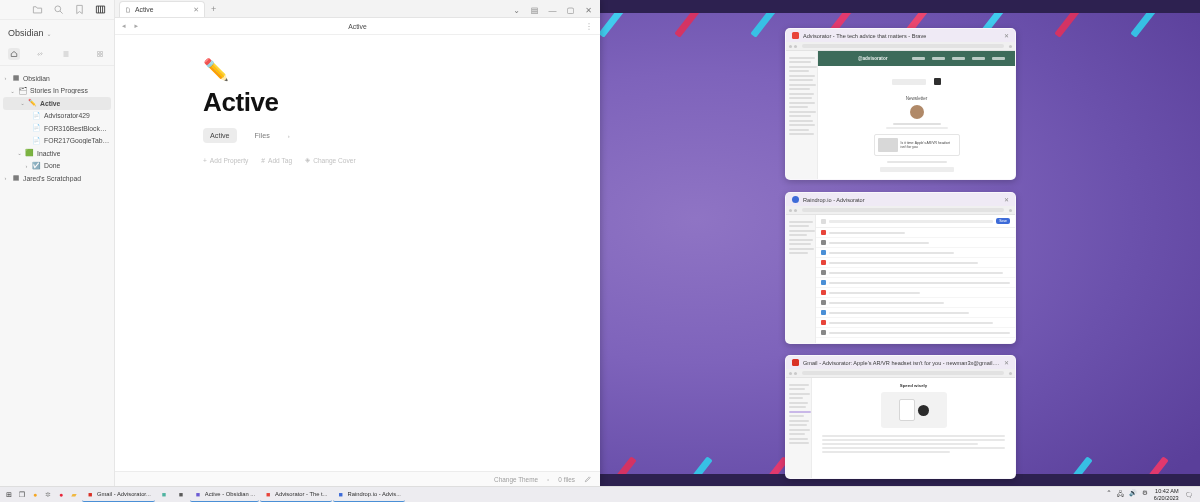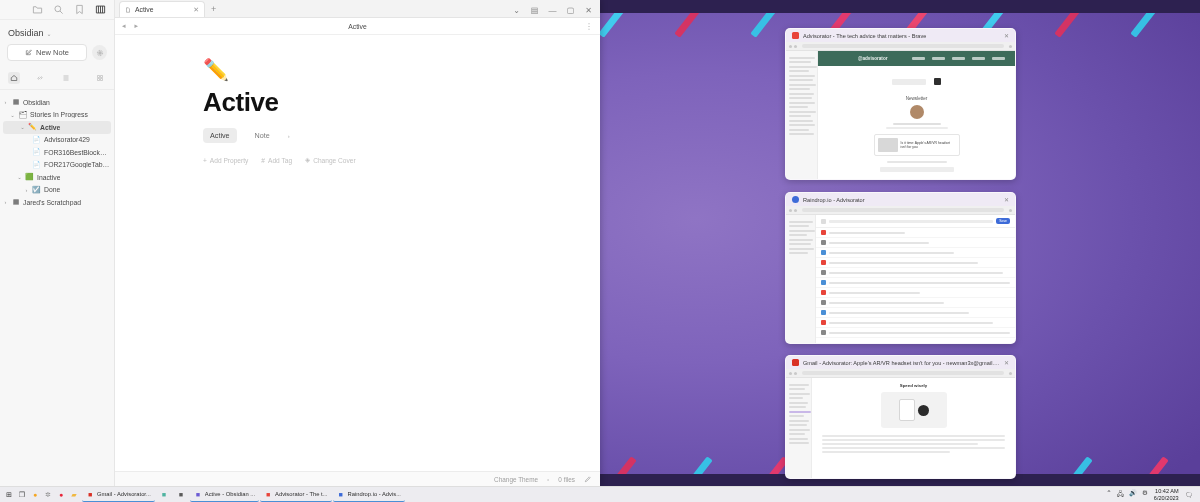--- a/index.html
+++ b/index.html
@@ -247,35 +247,20 @@
               <path d="M2 3h12v10H2z"></path>
               <path d="M5 3v10M8 3v10M11 3v10"></path>
             </svg>
         </div>
 
         <div class="sb-vault">
           <span>Obsidian</span>
           <span style="font-size:6px;color:#999">⌄</span>
         </div>
 
-        <div class="sb-newnote-row">
-          <div class="sb-newnote">
-            <svg style="width:7px;height:7px" viewBox="0 0 16 16" fill="none" stroke="#666" stroke-width="1.4">
-                <path d="M13 2l1.5 1.5L7 11l-2.2.7L5.5 9.5z"></path>
-                <path d="M12 9v4H3V4h4"></path>
-              </svg>
-            <span>New Note</span>
-          </div>
-          <div class="sb-circlebtn">
-            <svg style="width:8px;height:8px" viewBox="0 0 16 16" fill="none" stroke="#8a8a8a" stroke-width="1.3">
-                <circle cx="8" cy="8" r="2.4"></circle>
-                <circle cx="8" cy="8" r="5.2" stroke-dasharray="1.6 1.6"></circle>
-              </svg>
-          </div>
-        </div>
 
         <div class="sb-tabs">
           <div class="sb-tab sel">
             <svg style="width:8px;height:8px" viewBox="0 0 16 16" fill="none" stroke="#555" stroke-width="1.4">
                 <path d="M2.5 7.5L8 3l5.5 4.5V13H2.5z"></path>
               </svg>
           </div>
           <div class="sb-tab">
             <svg style="width:8px;height:8px" viewBox="0 0 16 16" fill="none" stroke="#aaa" stroke-width="1.4">
                 <path d="M6.5 9.5l3-3M5 11a2.8 2.8 0 010-4l1.5-1.5M11 5a2.8 2.8 0 010 4L9.5 10.5"></path>
@@ -369,21 +354,21 @@
           <div class="eh-title">Active</div>
           <div class="eh-right">⋮</div>
         </div>
 
         <div class="doc">
           <div class="doc-inner">
             <div class="doc-emoji">✏️</div>
             <div class="doc-title">Active</div>
             <div class="doc-chips" id="chips">
                 <span class="chip">Active</span>
-                <span class="chip plain">Note</span>
+                <span class="chip plain">Files</span>
                 <span class="chip-caret">›</span>
               </div>
             <div class="doc-actions" id="docactions">
                 <span class="doc-action">
                   <span>+</span>
                   <span>Add Property</span>
                 </span>
                 <span class="doc-action">
                   <span>#</span>
                   <span>Add Tag</span>

